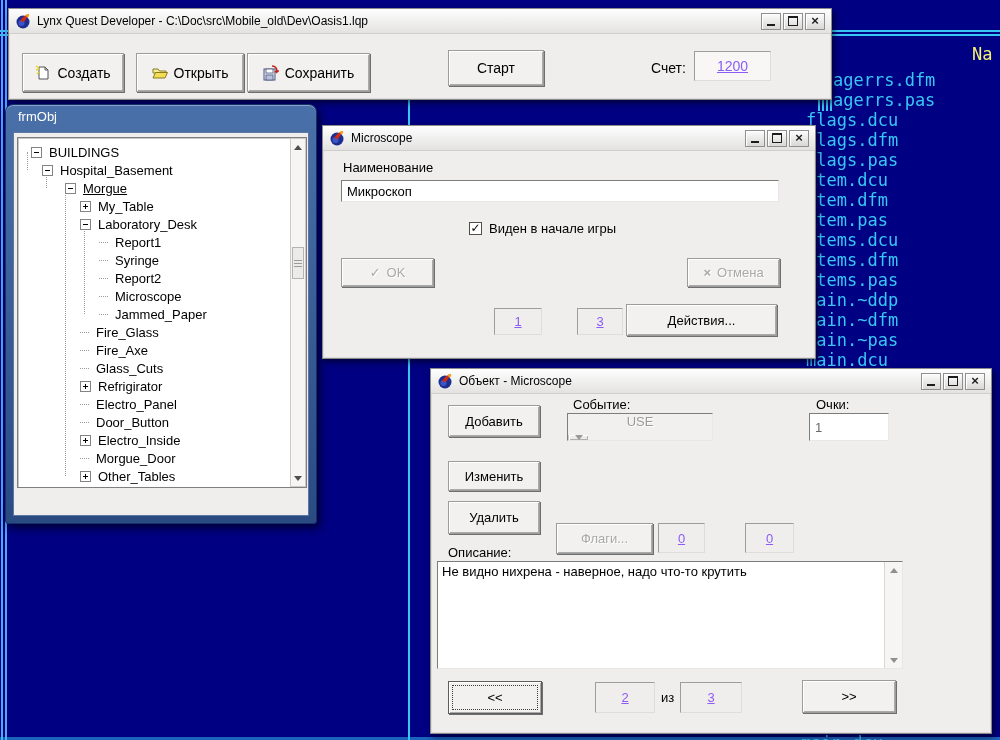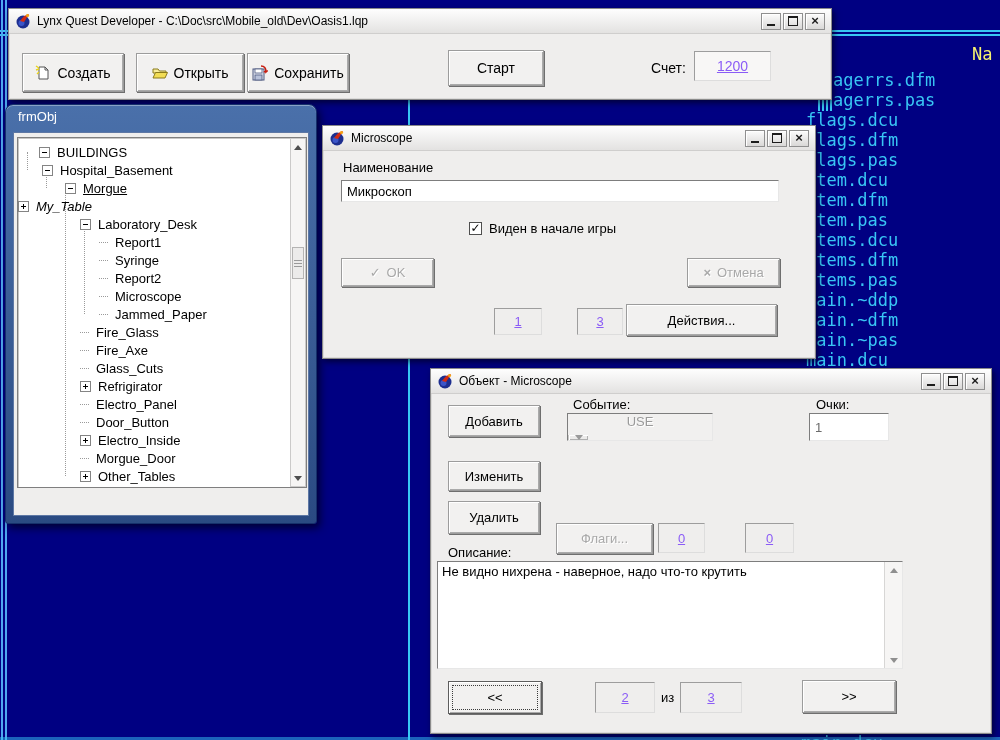--- a/index.html
+++ b/index.html
@@ -165,21 +165,21 @@
 
   <button class="btn big" style="left:13px;top:44px;width:102px;height:39px;">
     <svg class="icon16" viewBox="0 0 16 16">
       <path d="M4 2 h6 l3 3 v9 h-9 z" fill="#fff" stroke="#555" stroke-width="1"></path>
       <path d="M10 2 v3 h3" fill="none" stroke="#555" stroke-width="1"></path>
       <path d="M1 5 l3-1 M2 9 l2-2 M1 1 l3 2" stroke="#e8d21c" stroke-width="1.4" fill="none"></path>
     </svg>
     <span>Создать</span>
   </button>
 
-  <button class="btn big" style="left:238px;top:44px;width:102px;height:39px;">
+  <button class="btn big" style="left:238px;top:44px;width:123px;height:39px;">
     <svg class="icon16" viewBox="0 0 16 16">
       <rect x="1" y="4" width="11" height="11" fill="#dfe3ee" stroke="#4e5a80" stroke-width="1"></rect>
       <rect x="3" y="4" width="7" height="4" fill="#fff" stroke="#4e5a80" stroke-width=".8"></rect>
       <rect x="3" y="10" width="7" height="5" fill="#b9c2da" stroke="#4e5a80" stroke-width=".8"></rect>
       <path d="M9 1 q5 0 5 6 l1.8-1.5 M14 7 l-2.2-.6" stroke="#c81e10" stroke-width="1.6" fill="none"></path>
     </svg>
     <span>Сохранить</span>
   </button>
 
   <button class="btn big" style="left:439px;top:41px;width:96px;height:36px;">
@@ -195,33 +195,33 @@
     <span>frmObj</span>
   </div>
   <div class="blue-body">
     <div class="treepanel" style="left:3px;top:4px;width:290px;height:351px;">
 
       <div class="guide" style="left:9px;top:14px;height:18px;"></div>
       <div class="guide" style="left:28px;top:32px;height:18px;"></div>
       <div class="guide" style="left:47px;top:50px;height:288px;"></div>
       <div class="guide" style="left:66px;top:86px;height:90px;"></div>
       <div style="position:absolute;left:0;top:5px;right:17px;">
-          <div class="trow" style="padding-left: 21px;">
+          <div class="trow" style="padding-left: 13px;">
             <span class="tbox minus"></span>
             <span>BUILDINGS</span>
           </div>
           <div class="trow" style="padding-left: 24px;">
             <span class="tbox minus"></span>
             <span>Hospital_Basement</span>
           </div>
           <div class="trow" style="padding-left: 47px; text-decoration: underline;">
             <span class="tbox minus"></span>
             <span>Morgue</span>
           </div>
-          <div class="trow" style=" font-style: italic;">
+          <div class="trow" style="padding-left: 62px;">
             <span class="tbox plus"></span>
             <span>My_Table</span>
           </div>
           <div class="trow" style="padding-left: 62px;">
             <span class="tbox minus"></span>
             <span>Laboratory_Desk</span>
           </div>
           <div class="trow" style="padding-left: 81px;">
             <span class="tstub"></span>
             <span>Report1</span>

